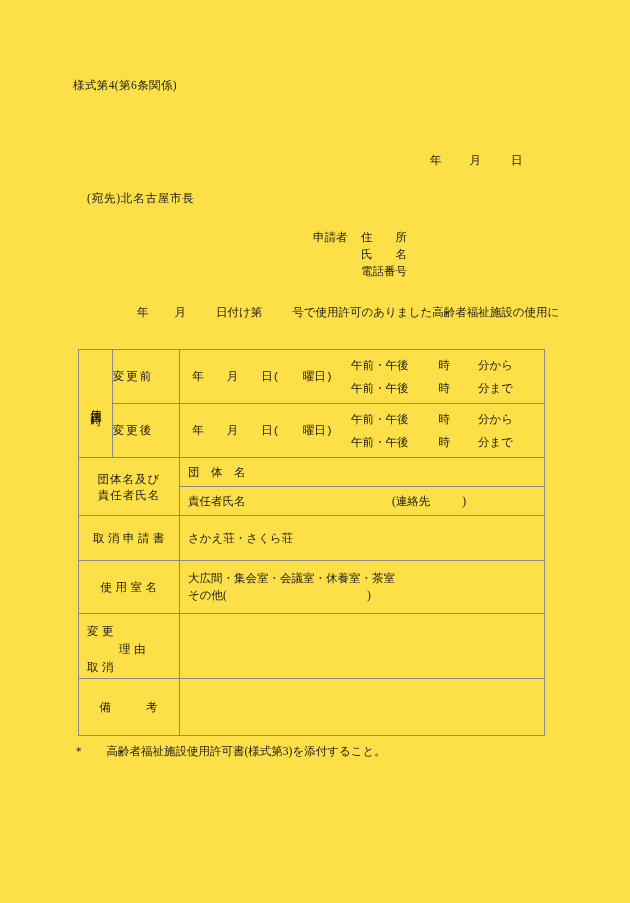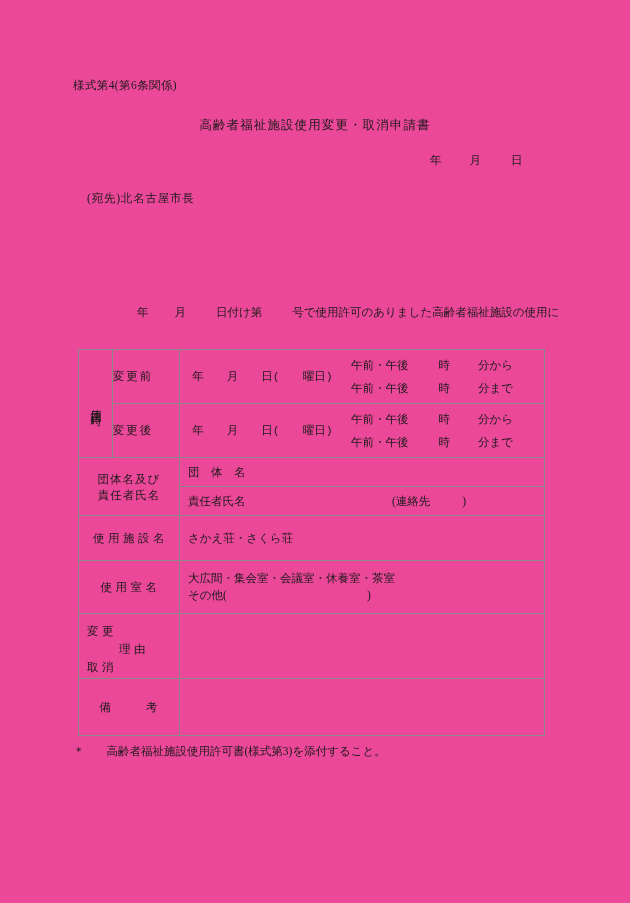--- a/index.html
+++ b/index.html
@@ -9,21 +9,21 @@
     background: #ffffff;
   }
   body {
     font-family: "Liberation Serif", "DejaVu Serif", serif;
     color: #1a1a1a;
   }
   .page {
     position: relative;
     width: 630px;
     height: 903px;
-    background: #ec4899;
+    background: #fde047;
     overflow: hidden;
   }
   .form-no {
     position: absolute;
     left: 73px;
     top: 78px;
     font-size: 11.5px;
     letter-spacing: 0.4px;
     white-space: nowrap;
   }
@@ -202,28 +202,32 @@
   }
   .footnote .fg { display: inline-block; width: 22px; }
 </style>
 </head>
 <body>
 
 <div class="page">
 
   <div class="form-no">様式第4(第6条関係)</div>
 
-  <div class="doc-title">高齢者福祉施設使用変更・取消申請書</div>
 
   <div class="date-line">
     <span>年</span><span class="gap-a"></span><span>月</span><span class="gap-b"></span><span>日</span>
   </div>
 
   <div class="addressee">(宛先)北名古屋市長</div>
 
+  <div class="applicant">
+    <span class="arow"><span class="alabel">申請者</span><span class="afield">住　　所</span></span>
+    <span class="arow"><span class="alabel"></span><span class="afield">氏　　名</span></span>
+    <span class="arow"><span class="alabel"></span><span class="afield">電話番号</span></span>
+  </div>
 
   <div class="body-text">
     <div class="l1"><span class="ind"></span><span>年</span><span class="g"></span><span>月</span><span class="g2"></span><span>日付け第</span><span class="g2"></span><span>号で使用許可のありました高齢者福祉施設の使用に</span></div>
   </div>
 
   <table class="tbl">
     <tbody>
         <tr>
       <td class="c-head-v" rowspan="2">
         <span class="vert">使用日時</span>
@@ -261,21 +265,21 @@
         <div class="cellpad-mid">団　体　名</div>
       </td>
     </tr>
     <tr>
       <td style="height:28px">
         <div class="cellpad-mid resp-line"><span>責任者氏名</span><span class="contact"><span>(連絡先</span><span class="cg"></span><span>)</span></span></div>
       </td>
     </tr>
 
     <tr>
-      <td class="c-head sp" colspan="2" style="height:44px">使用施設名</td>
+      <td class="c-head sp" colspan="2" style="height:44px">取消申請書</td>
       <td>
         <div class="cellpad">さかえ荘・さくら荘</div>
       </td>
     </tr>
 
     <tr>
       <td class="c-head sp" colspan="2" style="height:52px">使用室名</td>
       <td>
         <div class="cellpad">
           <div>大広間・集会室・会議室・休養室・茶室</div>

